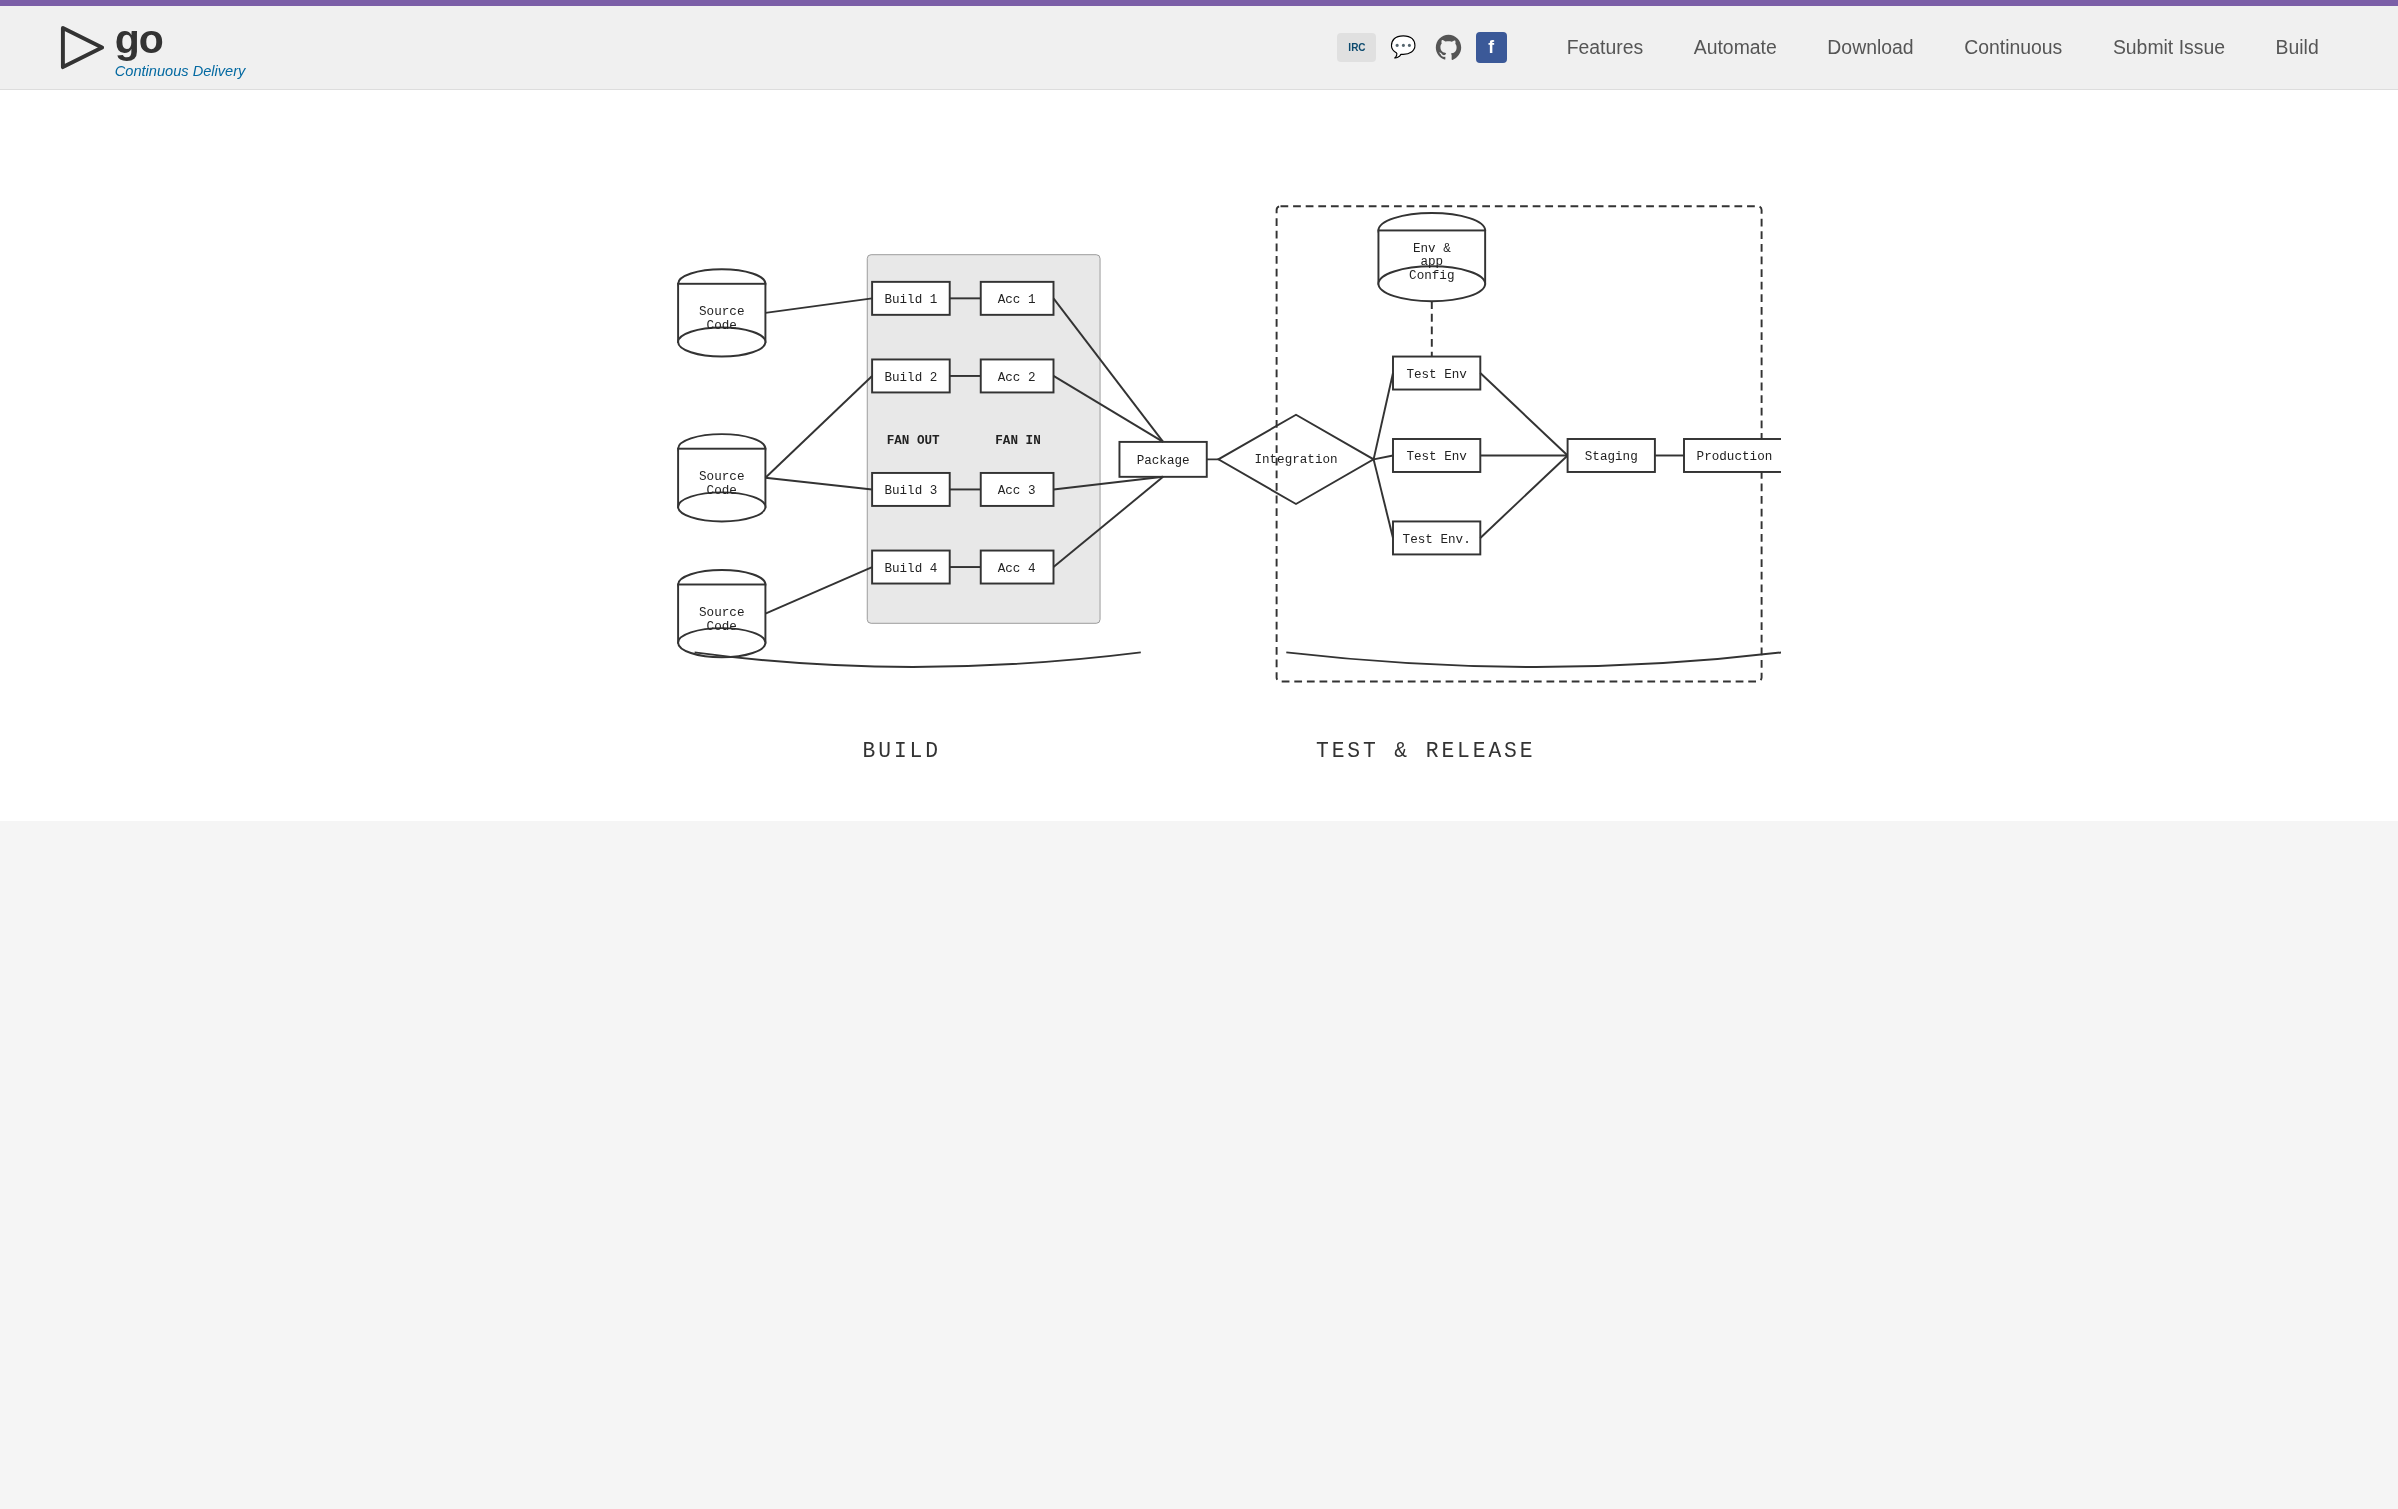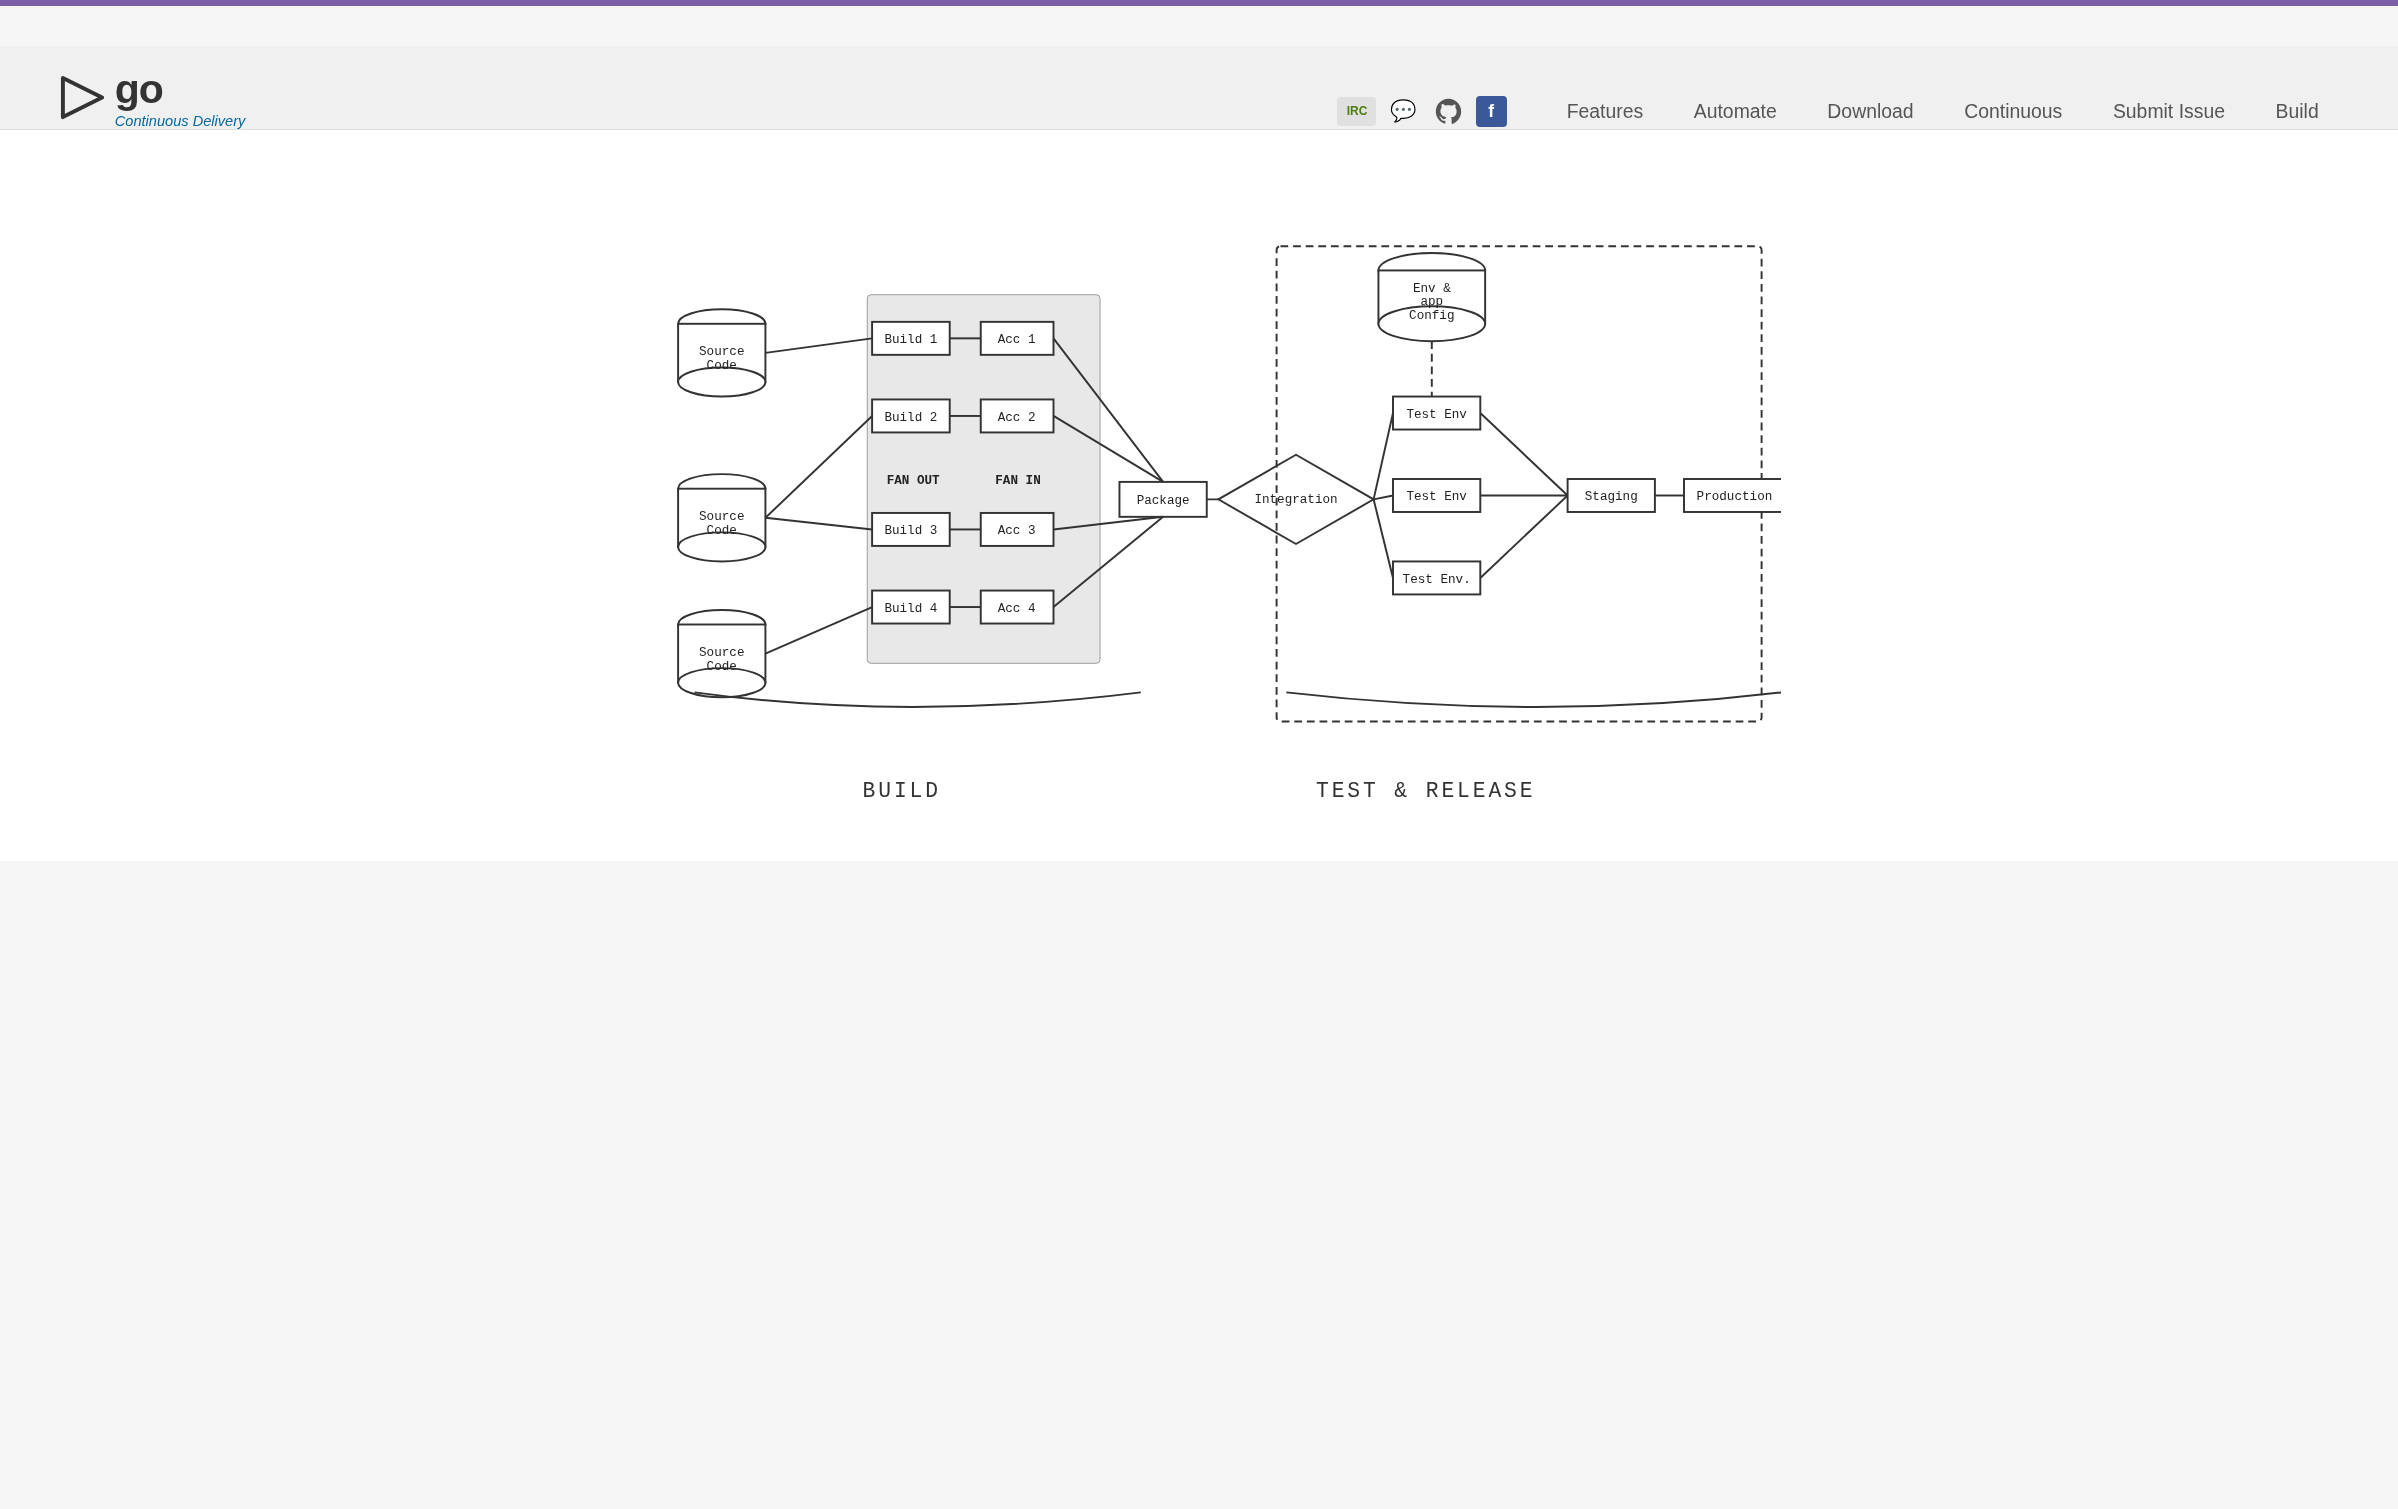--- a/index.html
+++ b/index.html
@@ -4,24 +4,23 @@
   <style>
     * { margin: 0; padding: 0; box-sizing: border-box; }
     body { font-family: Georgia, 'Times New Roman', serif; background: #f5f5f5; }
 
     
     .header {
       background: #f0f0f0;
       border-bottom: 1px solid #ddd;
       padding: 0 58px;
       display: flex;
-      align-items: flex-end;
+      align-items: center;
       justify-content: space-between;
       height: 84px;
-      margin-top: 40px;
     }
     .logo-area {
       display: flex;
       align-items: center;
       gap: 7.8px;
     }
     .logo-play {
       width: 49px;
       height: 49px;
     }
@@ -135,21 +134,21 @@
       <polygon points="5,5 45,25 5,45" fill="none" stroke="#333" stroke-width="4" stroke-linejoin="round"></polygon>
     </svg>
     <div class="logo-text-area">
       <span class="logo-go">go</span>
       <span class="logo-subtitle">Continuous Delivery</span>
     </div>
   </div>
 
   <div style="display:flex; align-items:center; gap:19.4px;">
     <div class="social-icons" style="margin-right:19.4px;">
-      <div class="social-icon" style="background:#e0e0e0; border-radius:3.9px; font-size:12px; font-weight:bold; font-family:Arial; width:39px; height:29px; color:#4d7c0f;">IRC</div>
+      <div class="social-icon" style="background:#e0e0e0; border-radius:3.9px; font-size:10px; font-weight:bold; font-family:Arial; width:39px; height:29px; color:#0c4a6e;">IRC</div>
       <div class="social-icon" style="font-size:21.3px;">💬</div>
       <div class="social-icon" style="font-size:25px;">
         <svg viewBox="0 0 32 32" width="29" height="29" fill="#555">
           <path d="M16 2C8.27 2 2 8.27 2 16c0 6.19 4.01 11.44 9.57 13.3.7.13.96-.3.96-.67 0-.33-.01-1.21-.02-2.38-3.89.85-4.71-1.87-4.71-1.87-.64-1.62-1.56-2.05-1.56-2.05-1.27-.87.1-.85.1-.85 1.41.1 2.15 1.45 2.15 1.45 1.25 2.14 3.28 1.52 4.08 1.16.13-.9.49-1.52.89-1.87-3.11-.35-6.38-1.55-6.38-6.91 0-1.53.55-2.78 1.44-3.76-.14-.35-.62-1.78.14-3.71 0 0 1.18-.38 3.85 1.43A13.4 13.4 0 0 1 16 9.16c1.19.01 2.39.16 3.51.47 2.67-1.81 3.85-1.43 3.85-1.43.76 1.93.28 3.36.14 3.71.9.98 1.44 2.23 1.44 3.76 0 5.37-3.28 6.55-6.4 6.9.5.43.95 1.29.95 2.6 0 1.87-.02 3.38-.02 3.84 0 .37.25.81.96.67C25.99 27.44 30 22.19 30 16 30 8.27 23.73 2 16 2z"></path>
         </svg>
       </div>
       <div class="social-icon" style="font-size:21.3px; background:#3b5998; color:white; border-radius:3.9px; width:31px; height:31px; display:flex; align-items:center; justify-content:center; font-family:Arial; font-weight:bold; font-size:17.5px;">f</div>
     </div>
     <nav>
       <a href="#">Features</a>

